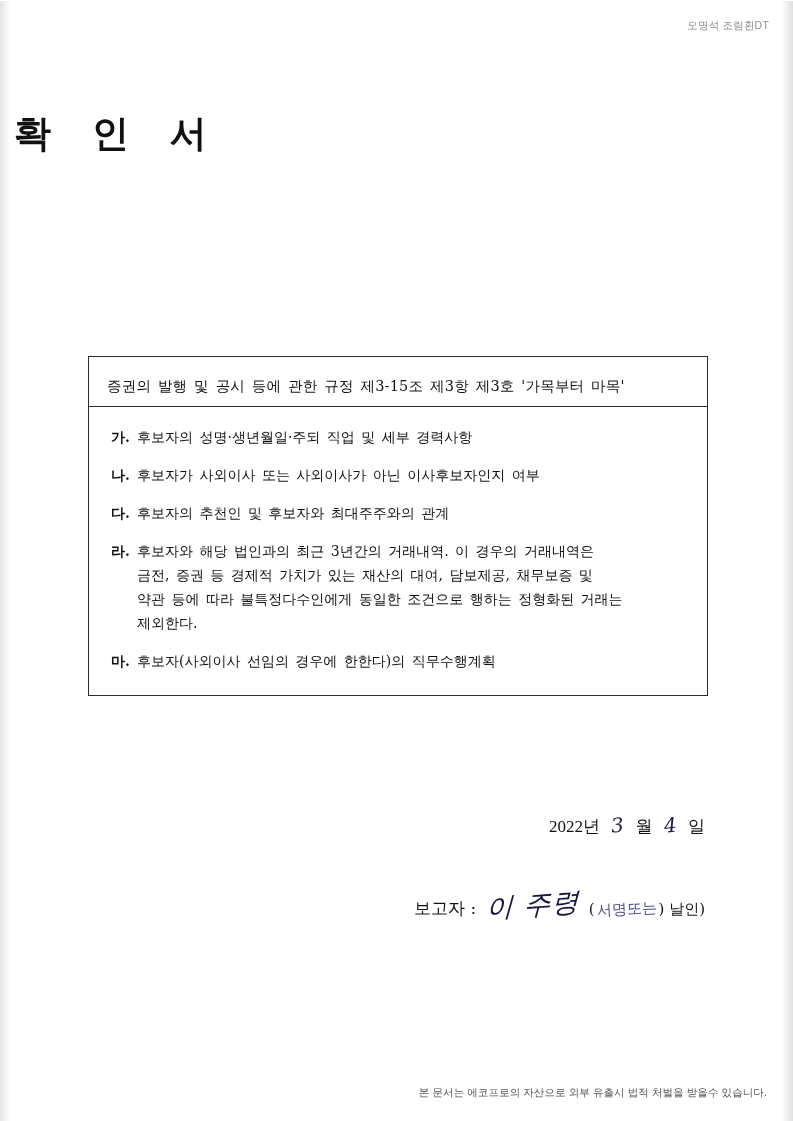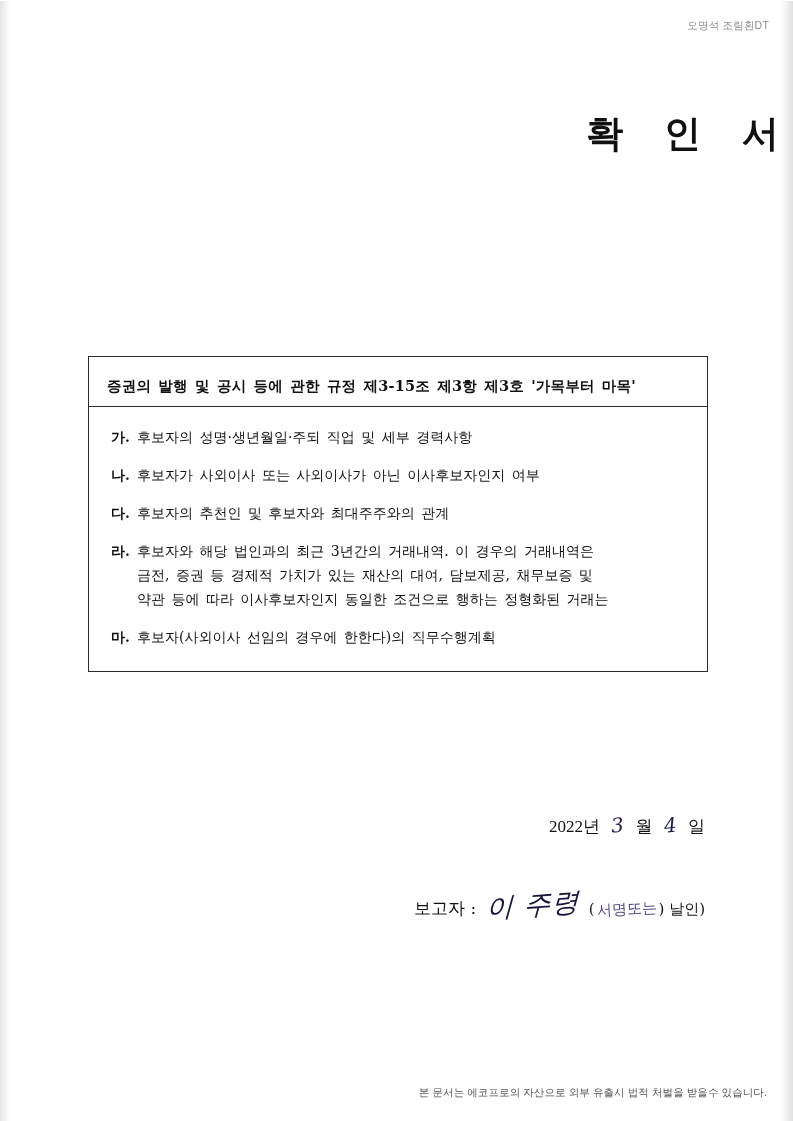--- a/index.html
+++ b/index.html
@@ -45,21 +45,21 @@
     color: #8d8d8d;
     letter-spacing: 0.2px;
     white-space: nowrap;
   }
 
   .doc-title {
     position: absolute;
     top: 108px;
     left: 0;
     width: 100%;
-    text-align: right;
+    text-align: left;
     font-family: "DejaVu Serif", serif;
     font-size: 37px;
     font-weight: 700;
     letter-spacing: 14px;
     text-indent: 14px;
     color: #111;
   }
 
   .intro {
     position: absolute;
@@ -81,21 +81,21 @@
     left: 88px;
     width: 620px;
     border: 1.4px solid #2b2b2b;
     box-sizing: border-box;
     padding: 18px 0 20px 0;
     background: #fff;
   }
   .box-title {
     font-family: "DejaVu Serif", serif;
     font-size: 14.5px;
-    font-weight: 700;
+    font-weight: 400;
     color: #111;
     padding: 2px 18px 0 18px;
     letter-spacing: 0.2px;
     word-spacing: 2px;
   }
   .box-rule {
     margin: 10px 0 0 0;
     border: 0;
     border-top: 1.2px solid #2b2b2b;
   }
@@ -228,21 +228,22 @@
         <span class="body">
           <span class="ln">후보자의 추천인 및 후보자와 최대주주와의 관계</span>
         </span>
       </div>
 
       <div class="clause">
         <span class="marker">라.</span>
         <span class="body">
           <span class="ln">후보자와 해당 법인과의 최근 3년간의 거래내역. 이 경우의 거래내역은</span>
           <span class="ln">금전, 증권 등 경제적 가치가 있는 재산의 대여, 담보제공, 채무보증 및</span>
-          <span class="ln">약관 등에 따라 이사후보자인지 동일한 조건으로 행하는 정형화된 거래는</span>
+          <span class="ln">약관 등에 따라 불특정다수인에게 동일한 조건으로 행하는 정형화된 거래는</span>
+          <span class="ln">제외한다.</span>
         </span>
       </div>
 
       <div class="clause">
         <span class="marker">마.</span>
         <span class="body">
           <span class="ln">후보자(사외이사 선임의 경우에 한한다)의 직무수행계획</span>
         </span>
       </div>
 

